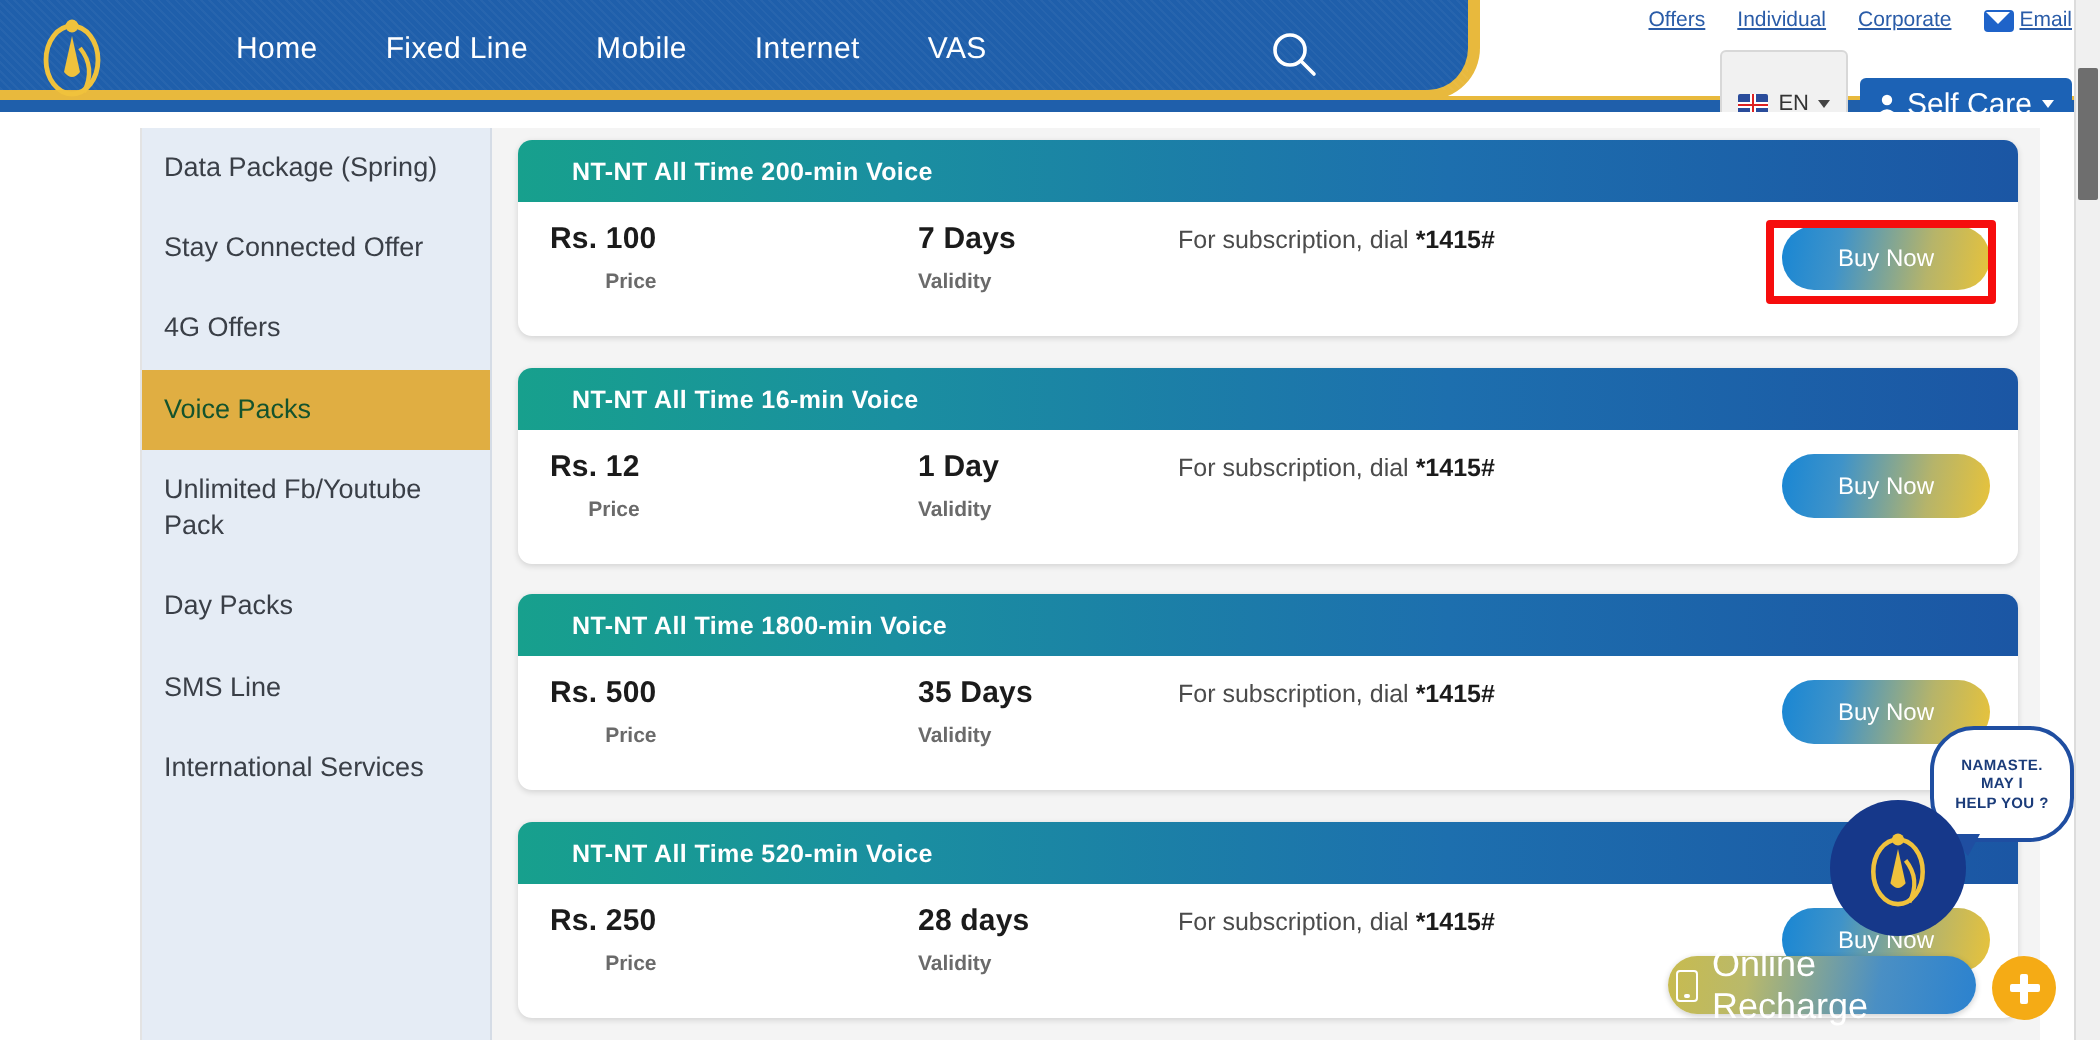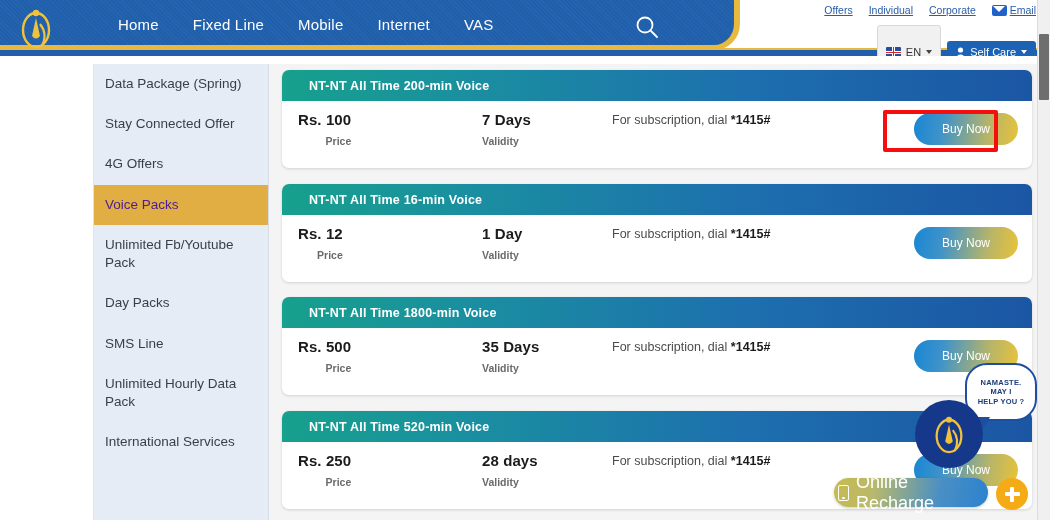--- a/index.html
+++ b/index.html
@@ -68,51 +68,51 @@
   .flag {
     width: 15px; height: 10px; background:#2a4c9b; position:relative; display:inline-block; border-radius:1px;
     overflow:hidden;
   }
   .flag:before{content:"";position:absolute;left:6px;top:0;width:3px;height:10px;background:#fff;}
   .flag:after{content:"";position:absolute;left:0;top:3.5px;width:15px;height:3px;background:#fff;}
   .flag i{position:absolute;left:7px;top:0;width:1px;height:10px;background:#d22;z-index:2;}
   .flag u{position:absolute;left:0;top:4.5px;width:15px;height:1px;background:#d22;z-index:2;}
   .selfcare-btn {
     background: #1c62b5; border-radius: 3px; color:#fff; padding: 5px 9px;
-    font-size: 11px; display:flex; align-items:center; gap:5px; cursor:pointer;
+    font-size: 15px; display:flex; align-items:center; gap:5px; cursor:pointer;
   }
   .caret { display:inline-block; width:0;height:0;border-left:3.5px solid transparent;
     border-right:3.5px solid transparent; }
   .caret.dark { border-top:4px solid #444; }
   .caret.light { border-top:4px solid #fff; }
 
   
   .subbar {
     position:absolute; left:0; top:50px; width:1050px; height:14px;
     background:#1f5fab; z-index:2;
   }
   .subbar-gold { position:absolute; left:0; top:48px; width:1050px; height:3px; background:#e8b93d; z-index:2;}
 
   
   .page { position:absolute; left:0; top:64px; width:1038px; height:456px; background:#ffffff; }
   .content-wrap {
     position:absolute; left:70px; top:0; width:950px; height:456px;
-    background:#f4f4f4; border-left:1px solid #e3e3e3;margin-left:23px;
+    background:#f4f4f4; border-left:1px solid #e3e3e3;
   }
 
   
   .sidebar {
     position:absolute; left:0; top:0; width:175px; height:456px;
     background:#e5ecf5; border-right:1px solid #d5dce6;
   }
   .side-item {
     padding: 11px 12px 11px 11px; font-size: 13.5px; color:#3a3f47;
     line-height: 1.35; cursor:pointer;
   }
-  .side-item.active { background:#e0ae42; color:#4c1d95; }
+  .side-item.active { background:#e0ae42; color:#14532d; }
 
   
   .cards { position:absolute; left:188px; top:0; width:762px; height:456px; }
   .card {
     position:absolute; left:0; width:750px;
     background:#ffffff; border-radius:7px;
     box-shadow: 0 1px 3px rgba(0,0,0,.14);
     overflow:hidden;
   }
   .card-head {
@@ -271,23 +271,20 @@
         <div class="side-item">
           <span>Unlimited Fb/Youtube Pack</span>
         </div>
         <div class="side-item">
           <span>Day Packs</span>
         </div>
         <div class="side-item">
           <span>SMS Line</span>
         </div>
         <div class="side-item">
-          <span>Unlimited Hourly Data Pack</span>
-        </div>
-        <div class="side-item">
           <span>International Services</span>
         </div>
       </aside>
 
       <div class="cards">
 
         <div class="card" style="top:6px;">
           <div class="card-head">
             <span>NT-NT All Time 200-min Voice</span>
           </div>

